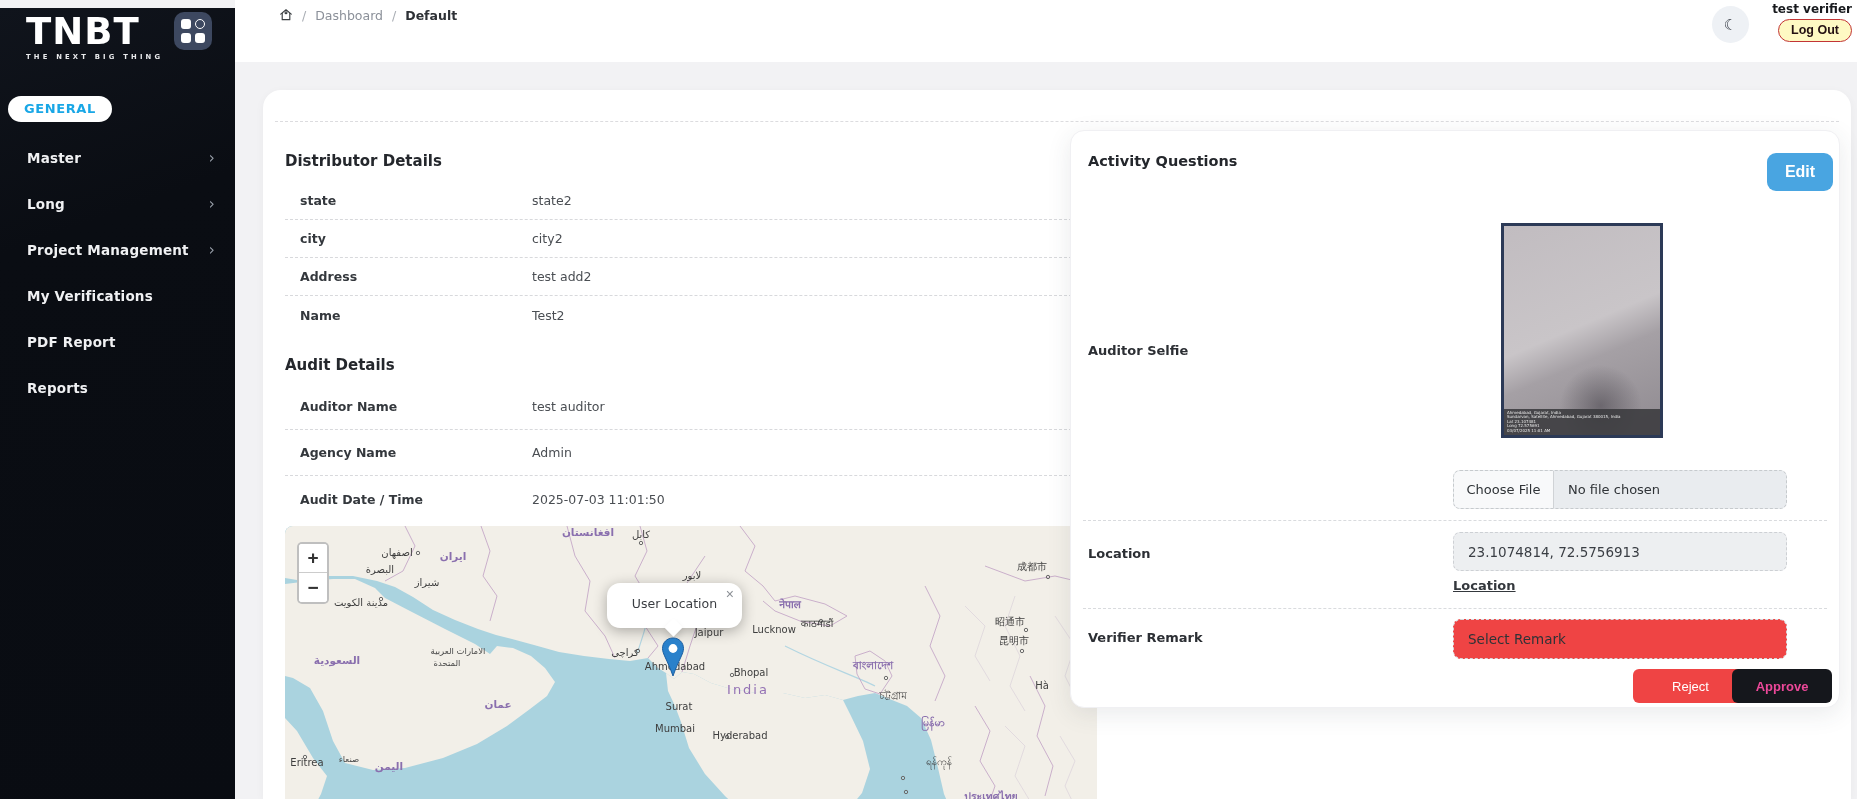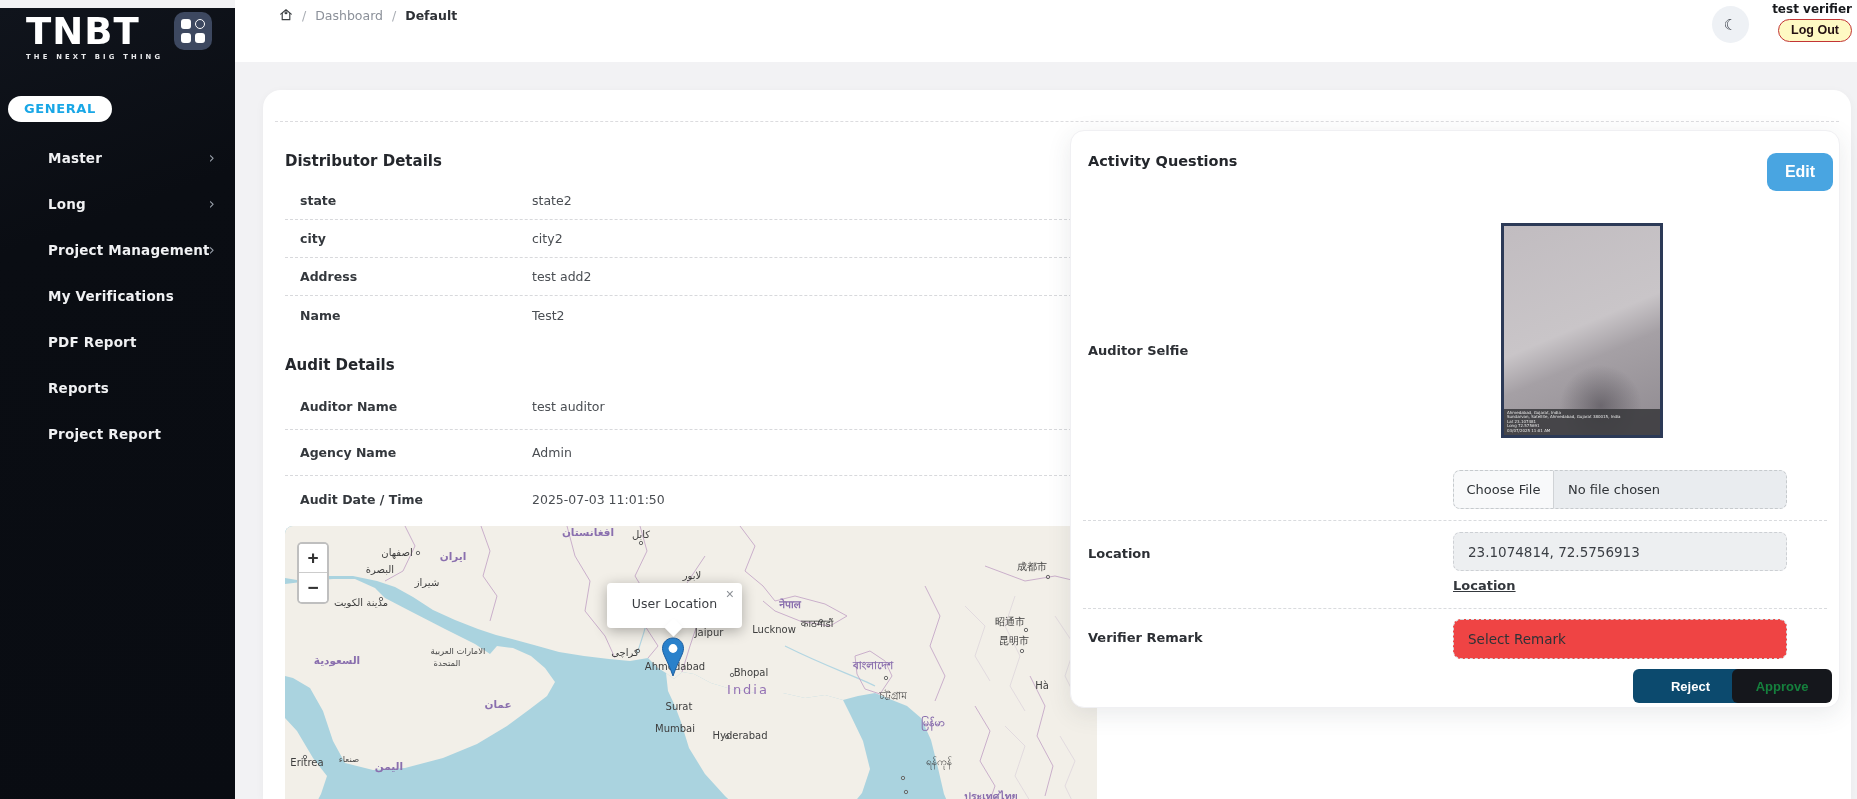--- a/index.html
+++ b/index.html
@@ -15,21 +15,21 @@
   .logo-sub { font-size:6.8px; font-weight:700; letter-spacing:3.2px; color:#e9eaec; margin-top:1px; }
   .grid-btn { position:absolute; left:174px; top:4px; width:38px; height:38px; border:none;
               border-radius:10px; background:#3d4860; display:grid; grid-template-columns:10px 10px;
               grid-template-rows:10px 10px; gap:4px; place-content:center; cursor:pointer; }
   .grid-btn span { width:10px; height:10px; background:#fff; border-radius:3px; }
   .grid-btn span.hollow { background:transparent; border:1.8px solid #fff; border-radius:50%; }
   .gen-badge { position:absolute; left:8px; top:88px; background:#fff; color:#19a7e6;
                font-size:13px; font-weight:800; letter-spacing:.6px; padding:5px 16px 6px;
                border-radius:13px; }
   .menu { position:absolute; left:0; top:127px; width:235px; list-style:none; }
-  .menu li { position:relative; height:46px; line-height:46px; padding-left:48px;
+  .menu li { position:relative; height:46px; line-height:46px; padding-left:27px;
              color:#f0f1f3; font-size:13.5px; font-weight:700; letter-spacing:.2px; cursor:pointer; }
   .menu li .chev { position:absolute; right:20px; top:0; color:#9aa1ab; font-size:15px; font-weight:400; }
 
   
   .header { position:absolute; left:235px; top:0; width:1622px; height:62px; background:#fff; }
   .crumbs { position:absolute; left:44px; top:1px; height:28px; display:flex; align-items:center;
             gap:9px; font-size:12.5px; color:#8b9099; }
   .crumbs .sep { color:#a9adb4; }
   .crumbs .current { color:#2e3136; font-weight:700; }
   .home-ico { width:14px; height:14px; display:block; }
@@ -65,21 +65,21 @@
   .ml-city { fill:#3e3e3e; font-size:10px; }
   .ml-citysm { fill:#4a4a4a; font-size:8.5px; }
   .ml-country { fill:#8a6fae; font-size:10.5px; font-weight:700; }
   .ml-big { fill:#9472b4; font-size:13px; font-weight:400; letter-spacing:2px; }
   .zoomctl { position:absolute; left:12px; top:16px; width:32px; border:2px solid rgba(0,0,0,.25);
              border-radius:5px; background:#fff; overflow:hidden; }
   .zoomctl button { display:block; width:100%; height:29px; background:#fff; border:none;
                     font-size:19px; font-weight:700; color:#333; cursor:pointer; line-height:26px; }
   .zoomctl button:first-child { border-bottom:1px solid #ccc; }
   .popup { position:absolute; left:322px; top:57px; width:135px; height:45px; background:#fff;
-           border-radius:4px; box-shadow:0 3px 14px rgba(0,0,0,.3); }
+           border-radius:13px; box-shadow:0 3px 14px rgba(0,0,0,.3); }
   .popup .pt { margin-top:13px; text-align:center; font-size:12.5px; color:#3a3d42; }
   .popup .pclose { position:absolute; right:8px; top:3px; color:#8b8f95; font-size:14px;
                    cursor:pointer; background:none; border:none; }
   .popup .tip { position:absolute; left:60px; bottom:-6px; width:13px; height:13px; background:#fff;
                 transform:rotate(45deg); box-shadow:3px 3px 6px rgba(0,0,0,.12); }
   .marker { position:absolute; left:376px; top:111px; width:24px; height:40px; cursor:pointer; }
   .attrib { position:absolute; left:500px; top:278px; width:280px; height:11px;
             background:rgba(255,255,255,.85); }
 
   
@@ -104,24 +104,24 @@
   .card-sep { position:absolute; left:12px; right:12px; border-top:1px dashed #d9dbde; }
   .sep1 { top:389px; } .sep2 { top:477px; }
   .locbox { position:absolute; left:382px; top:401px; width:334px; height:39px; background:#edeff1;
             border:1px dashed #cdd0d4; border-radius:7px; display:flex; align-items:center;
             padding-left:14px; font-size:13.5px; color:#3a3e44; }
   .loclink { position:absolute; left:382px; top:447px; font-size:13px; font-weight:600; color:#34383d;
              text-decoration:underline; cursor:pointer; }
   .remarkbox { position:absolute; left:382px; top:488px; width:334px; height:40px; background:#ef4444;
                border:1px dashed #d6dade; border-radius:8px; display:flex; align-items:center;
                padding-left:14px; font-size:13.5px; color:#2f3337; cursor:pointer; }
-  .btn-reject { position:absolute; left:562px; top:538px; width:115px; height:34px; background:#0c4a6e;
-                color:#fff; font-size:13px; font-weight:700; border:none; border-radius:6px; cursor:pointer; }
+  .btn-reject { position:absolute; left:562px; top:538px; width:115px; height:34px; background:#ef4444;
+                color:#fff; font-size:13px; font-weight:400; border:none; border-radius:6px; cursor:pointer; }
   .btn-approve { position:absolute; left:661px; top:538px; width:100px; height:34px; background:#15171c;
-                 color:#15803d; font-size:13px; font-weight:700; border:none; border-radius:6px; cursor:pointer; }
+                 color:#ec4899; font-size:13px; font-weight:700; border:none; border-radius:6px; cursor:pointer; }
 </style>
 </head>
 <body>
 
 <div id="app">
 
   <aside class="sidebar">
     <div class="logo">
       <div class="logo-main">TNBT</div>
       <div class="logo-sub">THE NEXT BIG THING</div>
@@ -134,21 +134,20 @@
     </button>
     <div class="gen-badge">GENERAL</div>
     <nav>
       <ul class="menu" id="menu">
           <li><span>Master</span><span class="chev">›</span></li>
           <li><span>Long</span><span class="chev">›</span></li>
           <li><span>Project Management</span><span class="chev">›</span></li>
           <li><span>My Verifications</span></li>
           <li><span>PDF Report</span></li>
           <li><span>Reports</span></li>
-          <li><span>Project Report</span></li>
         </ul>
     </nav>
   </aside>
 
   <header class="header">
     <div class="crumbs">
       <svg class="home-ico" viewBox="0 0 24 24" fill="none" stroke="#3c4043" stroke-width="2" stroke-linecap="round" stroke-linejoin="round">
         <path d="M3 10.5 12 3l9 7.5"></path>
           <path d="M5.5 9v11h13V9"></path>
           <circle cx="12" cy="8" r="1.6"></circle>

